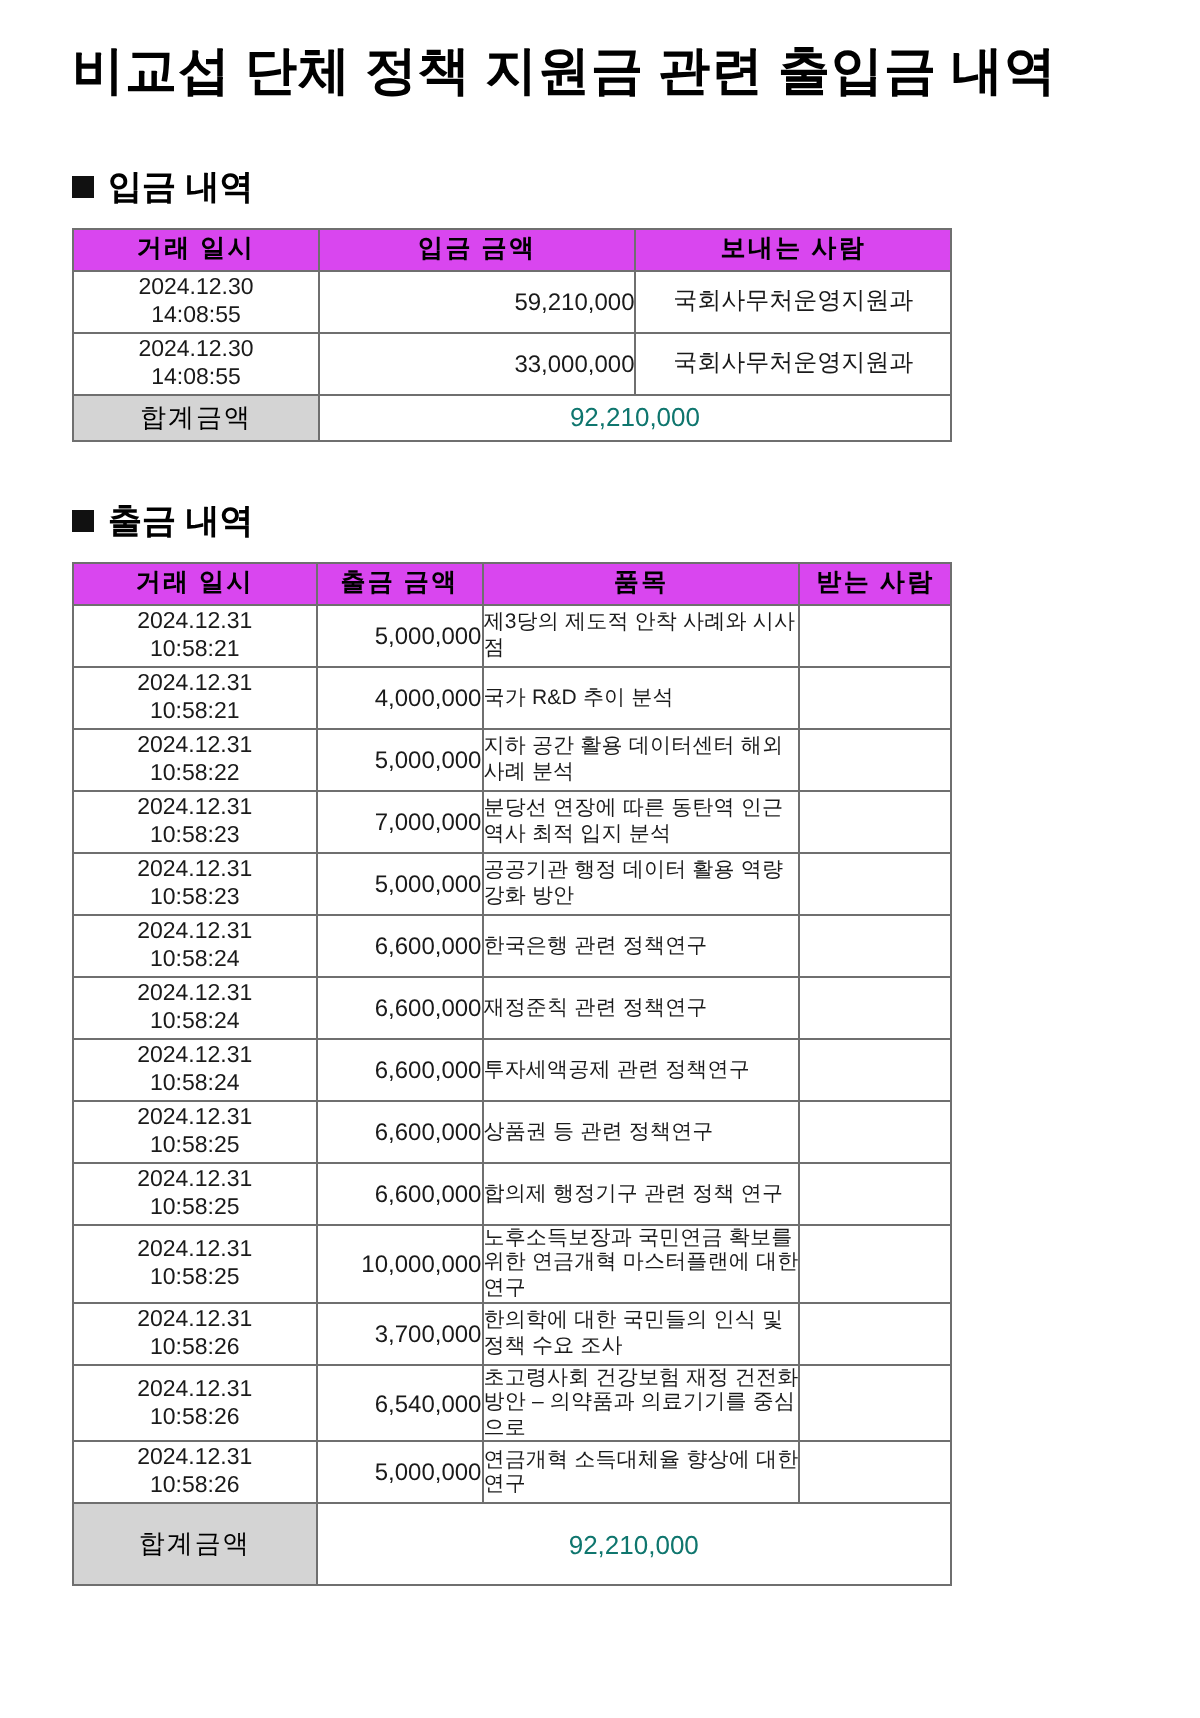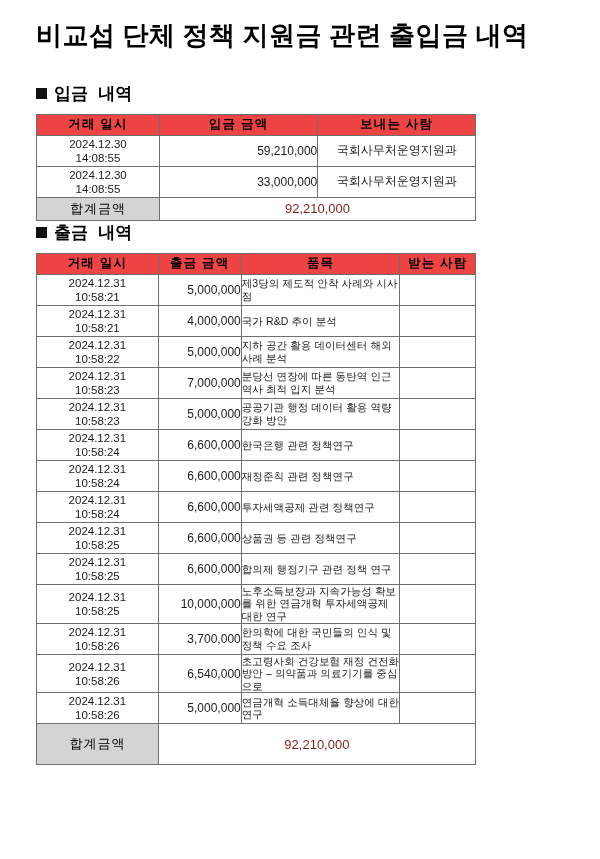--- a/index.html
+++ b/index.html
@@ -33,27 +33,27 @@
     padding-left: 4px;
     line-height: 1.15;
     white-space: nowrap;
   }
   .section-head {
     display: flex;
     align-items: center;
     gap: 7px;
     margin: 0;
     padding-left: 4px;
-    font-family: Liberation Mono, monospace;
+    font-family: Liberation Sans, sans-serif;
     font-size: 17px;
     font-weight: bold;
     color: #000000;
   }
   .section-head.first { margin-top: 31px; }
-  .section-head.second { }
+  .section-head.second { margin-top: 28px; }
   .bullet-square {
     width: 11px;
     height: 11px;
     background: #111111;
     display: inline-block;
     flex: 0 0 auto;
   }
   table.ledger {
     border-collapse: collapse;
     table-layout: fixed;
@@ -61,22 +61,22 @@
     margin-left: 4px;
     background: #ffffff;
   }
   table.ledger td, table.ledger th {
     border: 1px solid #6f6f6f;
     padding: 0;
     vertical-align: middle;
     font-weight: normal;
   }
   table.ledger thead th {
-    background: #ef4444;
-    font-family: Liberation Sans, sans-serif;
+    background: #d946ef;
+    font-family: Liberation Serif, serif;
     font-size: 12.5px;
     font-weight: bold;
     text-align: center;
     height: 20px;
     letter-spacing: 1.2px;
     color: #000000;
     margin-top: 20px;
   }
   .cell-date {
     text-align: center;
@@ -115,21 +115,21 @@
     font-weight: bold;
     font-family: "Liberation Serif", "DejaVu Serif", serif;
     letter-spacing: 1px;
     color: #000000;
     padding: 5px 2px;
   }
   .total-value {
     text-align: center;
     font-size: 13px;
     font-weight: bold;
-    color: #7f1d1d;
+    color: #0f766e;
     padding: 5px 2px;
   }
   
   .deposit col.c-date { width: 142px; }
   .deposit col.c-amt  { width: 187px; }
   .deposit col.c-party{ width: 200px; }
   .deposit tbody .cell-date { height: 30px; }
   .deposit .total-label { height: 22px; }
   
   .withdraw col.w-date  { width: 142px; }
@@ -301,21 +301,21 @@
           <td class="cell-amount">6,600,000</td>
           <td class="cell-item">합의제 행정기구 관련 정책 연구</td>
           <td class="cell-party cell-empty"></td>
         </tr>
         <tr>
           <td class="cell-date">
             <div>2024.12.31</div>
             <div>10:58:25</div>
           </td>
           <td class="cell-amount">10,000,000</td>
-          <td class="cell-item">노후소득보장과 지속가능성 확보를 위한 연금개혁 투자세액공제 대한 연구</td>
+          <td class="cell-item">노후소득보장과 국민연금 확보를 위한 연금개혁 마스터플랜에 대한 연구</td>
           <td class="cell-party cell-empty"></td>
         </tr>
         <tr>
           <td class="cell-date">
             <div>2024.12.31</div>
             <div>10:58:26</div>
           </td>
           <td class="cell-amount">3,700,000</td>
           <td class="cell-item">한의학에 대한 국민들의 인식 및 정책 수요 조사</td>
           <td class="cell-party cell-empty"></td>

